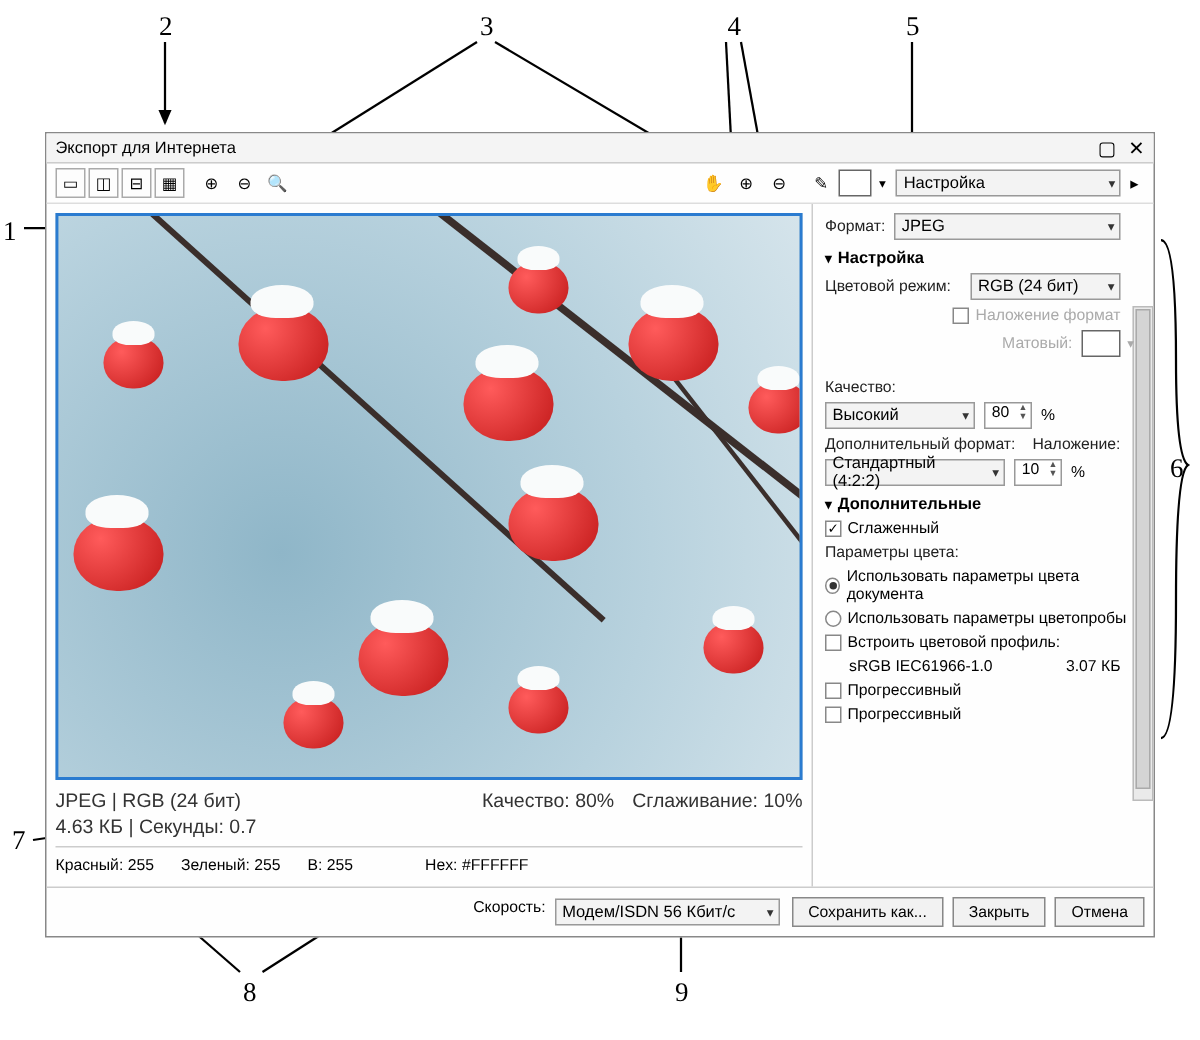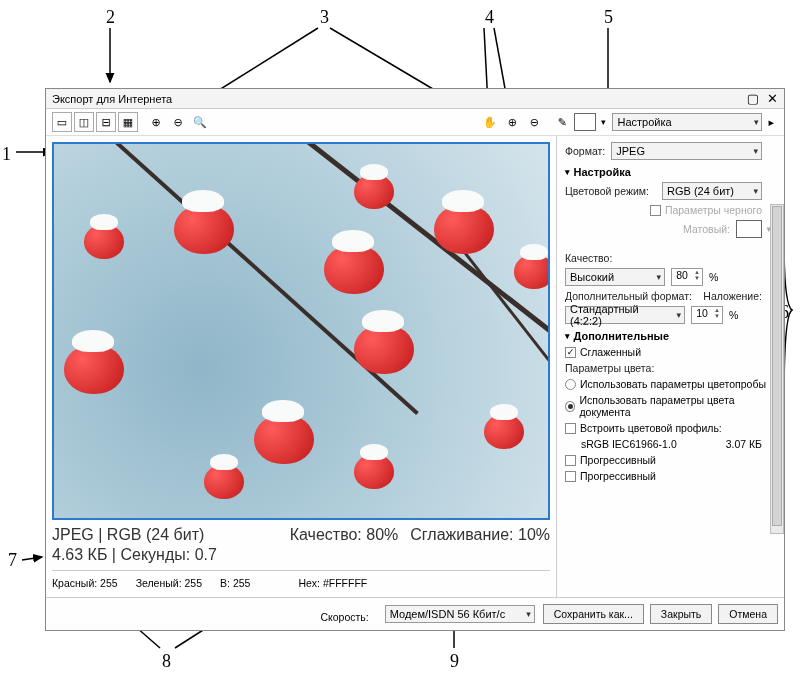--- a/index.html
+++ b/index.html
@@ -18,21 +18,21 @@
     font-size: 18px;
     color: #000;
   }
   .arrow-svg {
     position: absolute;
     pointer-events: none;
   }
 
   .dialog {
     position: absolute;
-    left: 45px;
+    left: 30px;
     top: 88px;
     width: 740px;
     border: 1px solid #888;
     background: #fefefe;
   }
   .titlebar {
     display: flex;
     justify-content: space-between;
     align-items: center;
     padding: 2px 6px;
@@ -123,21 +123,21 @@
     content: "";
     position: absolute;
     top: -14px; left: 8px;
     width: 42px; height: 22px;
     background: #f9fbfb;
     border-radius: 50% 50% 40% 40%;
   }
   .berry.sm { width: 40px; height: 35px; }
   .berry.sm::before { width: 28px; height: 16px; left: 6px; top: -10px; }
 
-  .info-block { padding-top: 6px; display: flex; justify-content: space-between; font-size: 16px; color: #333; }
+  .info-block { padding-top: 6px; display: flex; justify-content: space-between; font-size: 13px; color: #333; }
   .info-left { display: flex; flex-direction: column; gap: 2px; }
   .info-right { display: flex; flex-direction: row; gap: 12px; text-align: right; }
 
   .color-row {
     border-top: 1px solid #ccc;
     margin-top: 6px;
     padding: 6px 0 2px;
     display: flex;
     align-items: flex-start;
     gap: 18px;
@@ -347,21 +347,21 @@
       <div class="frow">
         <label>Цветовой режим:</label>
         <div class="select" style="width:100px; margin-left:auto; margin-right:14px">
           <span>RGB (24 бит)</span>
         </div>
       </div>
 
       <div class="frow" style="justify-content:flex-end; margin-right:14px">
         <span class="chk dim">
           <span class="chkbox"></span>
-            <span>Параметры черного</span>
+            <span>Наложение формат</span>
         </span>
       </div>
       <div class="frow dim" style="justify-content:flex-end; margin-right:14px; gap:6px">
         <span>Матовый:</span>
         <span class="color-chip" style="width:26px"></span>
       </div>
 
       <div style="height:10px"></div>
       <div class="frow">
           <label>Качество:</label>
@@ -406,28 +406,28 @@
           <span class="chk">
             <span class="chkbox">✓</span>
             <span>Сглаженный</span>
           </span>
         </div>
       <div class="frow">
           <label>Параметры цвета:</label>
         </div>
       <div class="frow">
           <span class="chk">
+            <span class="radio-dot on"></span>
+            <span>Использовать параметры цвета документа</span>
+          </span>
+        </div>
+      <div class="frow">
+          <span class="chk">
             <span class="radio-dot"></span>
             <span>Использовать параметры цветопробы</span>
-          </span>
-        </div>
-      <div class="frow">
-          <span class="chk">
-            <span class="radio-dot on"></span>
-            <span>Использовать параметры цвета документа</span>
           </span>
         </div>
       <div class="frow">
           <span class="chk">
             <span class="chkbox"></span>
             <span>Встроить цветовой профиль:</span>
           </span>
         </div>
       <div class="frow" style="justify-content:space-between; padding-left:16px; padding-right:14px">
         <span>sRGB IEC61966-1.0</span>
@@ -442,21 +442,21 @@
       <div class="frow">
           <span class="chk">
             <span class="chkbox"></span>
             <span>Прогрессивный</span>
           </span>
         </div>
     </div>
   </div>
 
   <div class="footer">
-    <div style="display:flex; align-items:flex-end; gap:16px; margin-left:auto">
+    <div style="display:flex; align-items:flex-start; gap:6px; margin-left:auto">
       <label>Скорость:</label>
       <div class="select" style="width:150px">
           <span>Модем/ISDN 56 Кбит/с</span>
         </div>
     </div>
     <div style="display:flex; gap:6px">
       <div class="btn">Сохранить как...</div>
       <div class="btn">Закрыть</div>
       <div class="btn">Отмена</div>
     </div>

